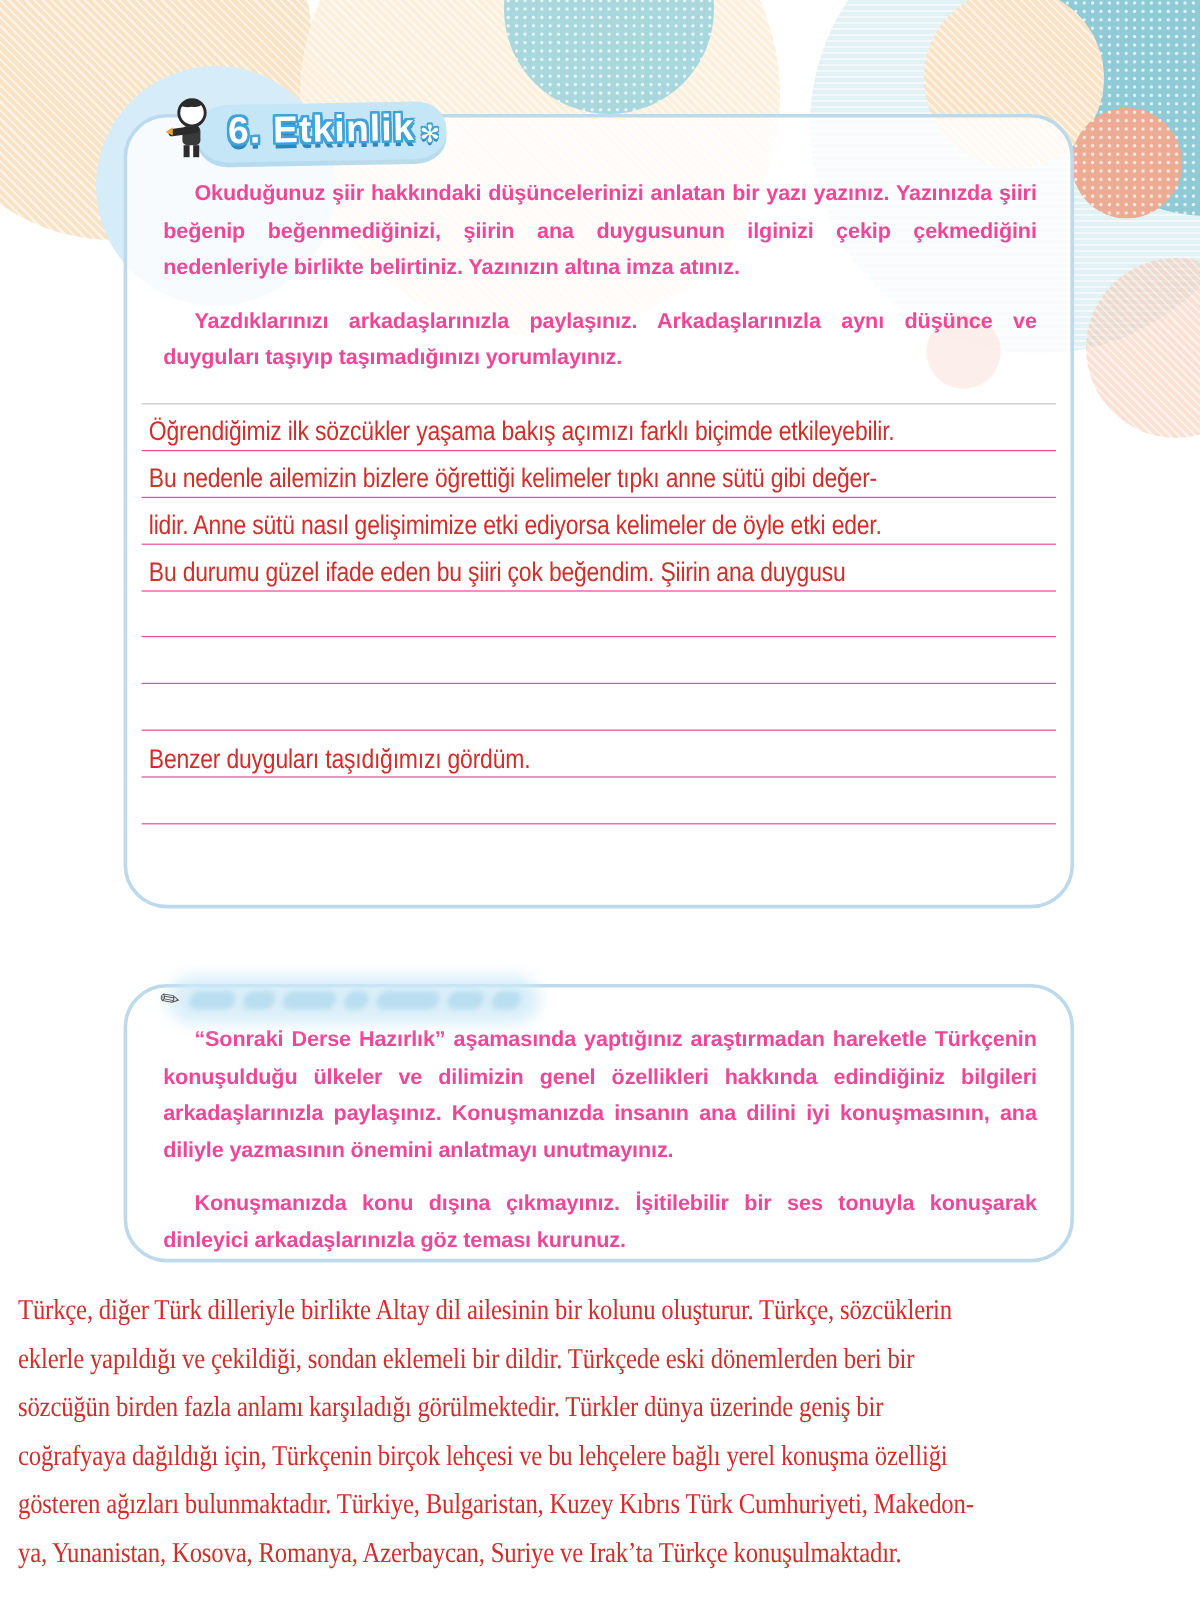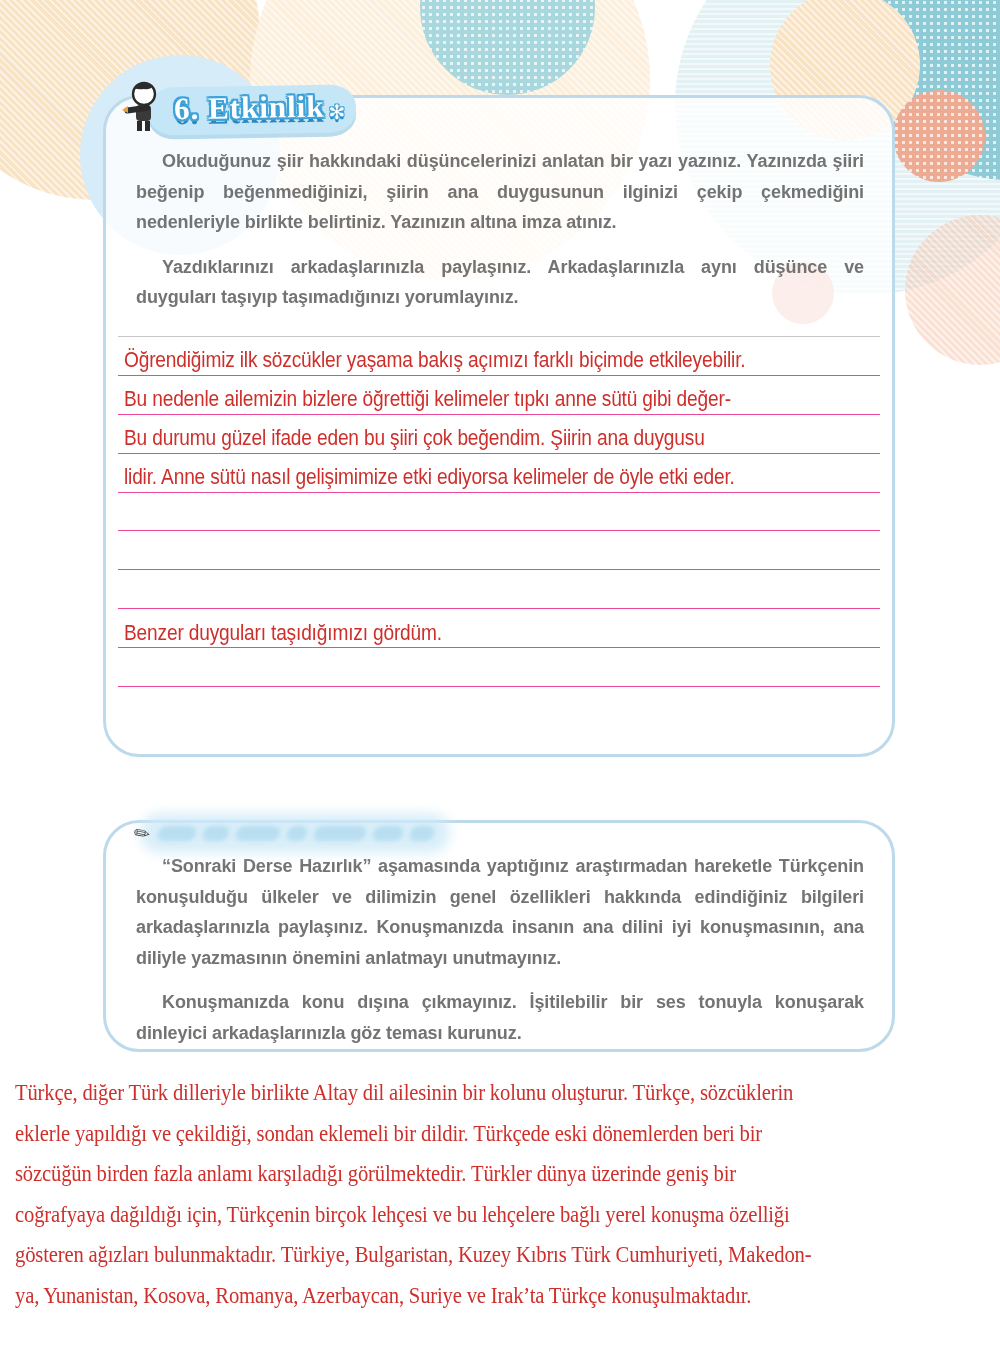--- a/index.html
+++ b/index.html
@@ -39,27 +39,27 @@
     background:rgba(255,255,255,.8);
     border:3px solid #bdd9ec; border-radius:36px;
     z-index:2;
   }
   #box1 { top:95px;  height:662px; }
   #box2 { top:820px; height:232px; background:rgba(255,255,255,.87); }
 
   .instructions { padding:48px 28px 0 30px; }
   #box2 .instructions { padding-top:28px; }
   .instr-p {
-    color:#737373; font-weight:bold; font-size:18px; line-height:30.5px;
+    color:#ec4899; font-weight:bold; font-size:18px; line-height:30.5px;
     text-align:justify; text-indent:26px; letter-spacing:-0.1px;
   }
   .instr-p + .instr-p { margin-top:14px; }
 
   
-  .logo-wrap { position:absolute; left:120px; top:78px; z-index:3; display:flex; align-items:flex-end;font-family:Liberation Serif, serif; }
+  .logo-wrap { position:absolute; left:136px; top:78px; z-index:3; display:flex; align-items:flex-end; }
   .logo-pill {
     position:absolute; left:28px; top:8px; width:208px; height:48px;
     background:#c5e6f7; border-radius:26px/22px; transform:rotate(-1deg);
     box-shadow:0 4px 0 rgba(105,180,220,.45);
   }
   .kid-icon { position:relative; width:44px; height:56px; z-index:2; }
   .logo-text {
     position:relative; z-index:2; padding:4px 6px 8px 10px;
     font-size:31px; font-weight:bold; letter-spacing:1px; color:#ffffff;
     text-shadow:
@@ -139,24 +139,24 @@
   </div>
   <div class="writing-area">
     <div class="top-rule"></div>
     <div class="w-row">
         <span class="answer">Öğrendiğimiz ilk sözcükler yaşama bakış açımızı farklı biçimde etkileyebilir.</span>
       </div>
     <div class="w-row">
         <span class="answer">Bu nedenle ailemizin bizlere öğrettiği kelimeler tıpkı anne sütü gibi değer-</span>
       </div>
     <div class="w-row">
-        <span class="answer">Bu durumu güzel ifade eden bu şiiri çok beğendim. Şiirin ana duygusu</span>
+        <span class="answer">lidir. Anne sütü nasıl gelişimimize etki ediyorsa kelimeler de öyle etki eder.</span>
       </div>
     <div class="w-row">
-        <span class="answer">lidir. Anne sütü nasıl gelişimimize etki ediyorsa kelimeler de öyle etki eder.</span>
+        <span class="answer">Bu durumu güzel ifade eden bu şiiri çok beğendim. Şiirin ana duygusu</span>
       </div>
     <div class="w-row">
         <span class="answer"></span>
       </div>
     <div class="w-row">
         <span class="answer"></span>
       </div>
     <div class="w-row">
         <span class="answer"></span>
       </div>

